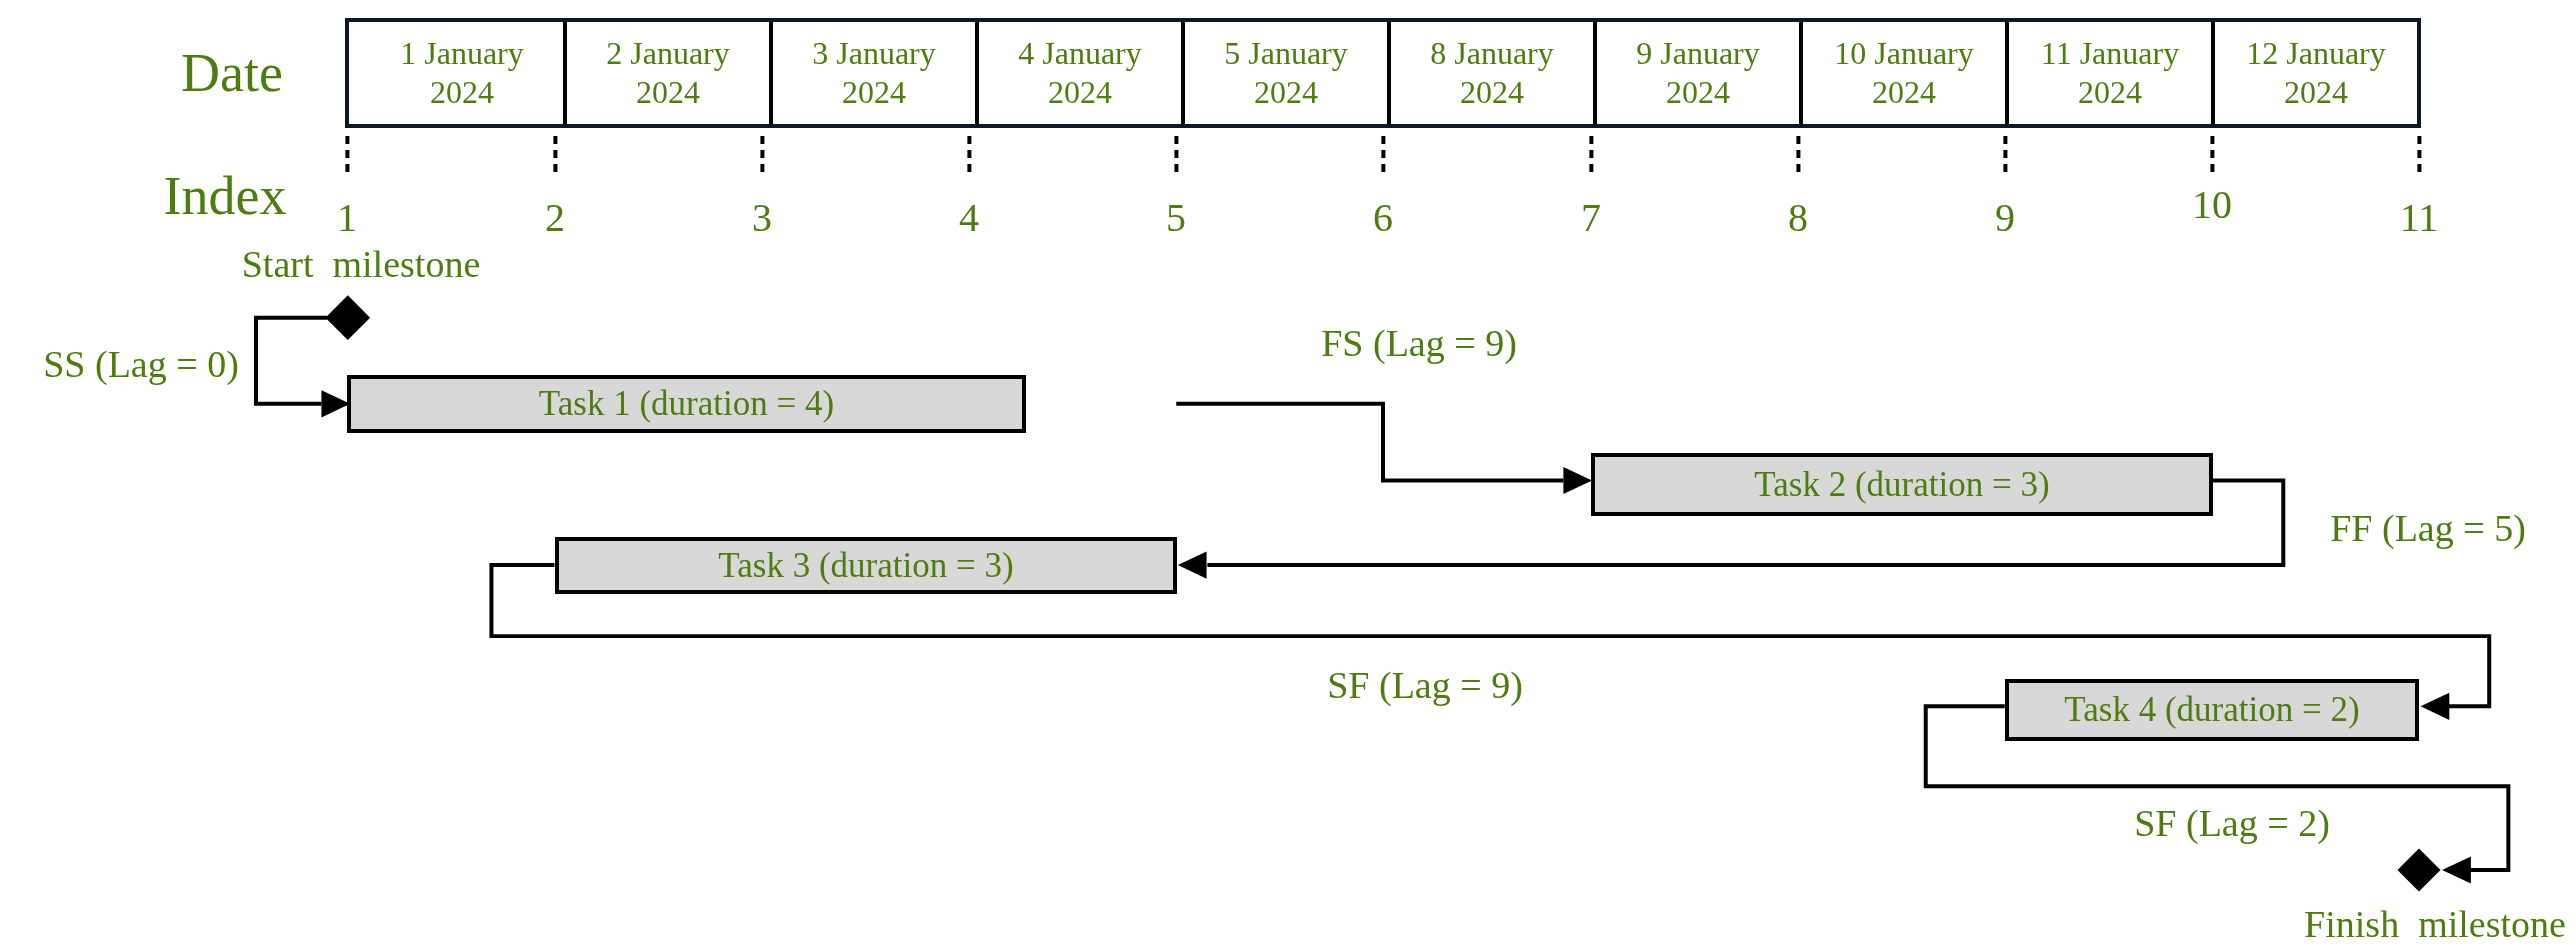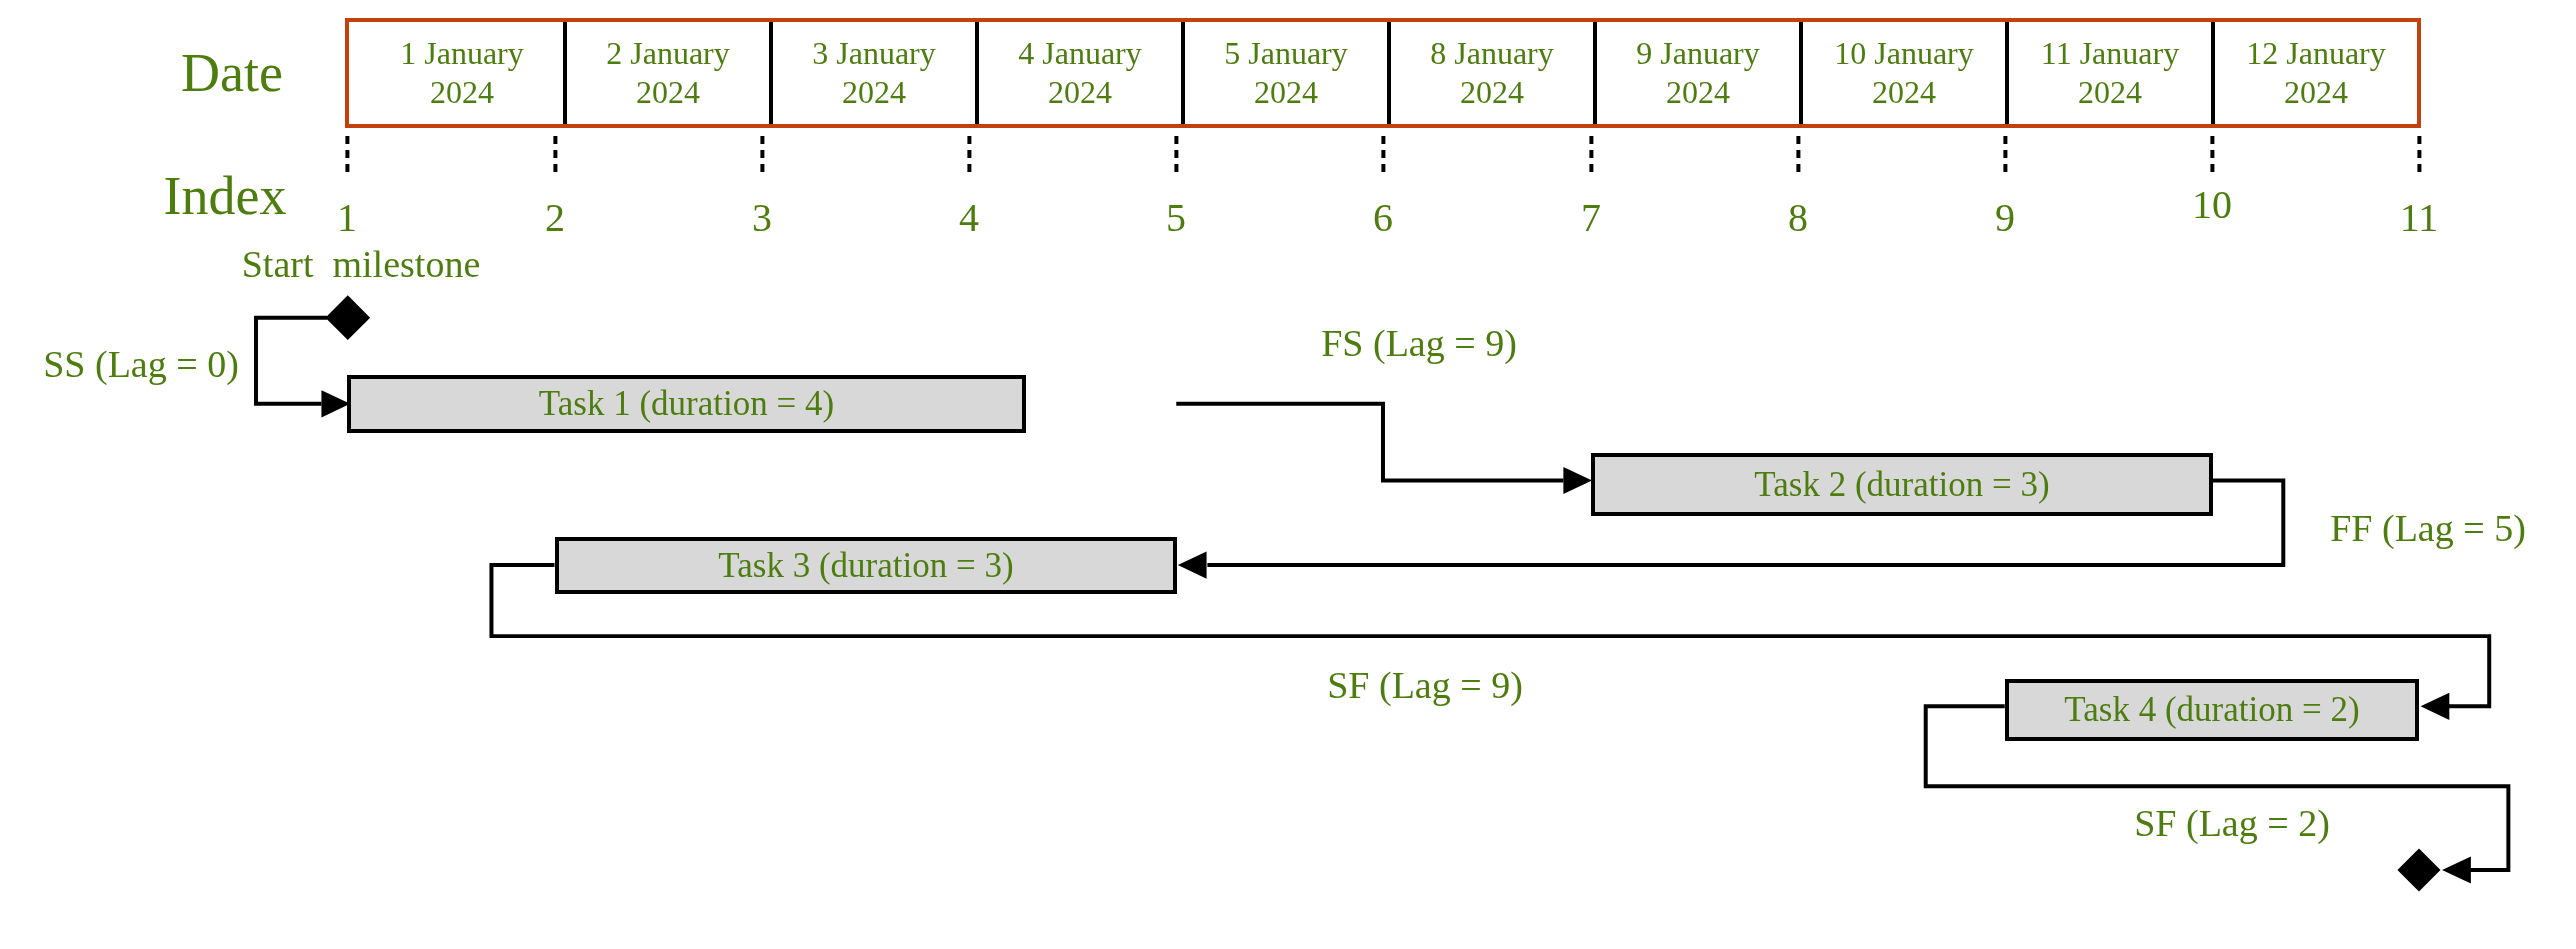--- a/index.html
+++ b/index.html
@@ -24,21 +24,21 @@
     position:absolute;
     width:72px;
     text-align:center;
     font-size:40px;
     transform:translateX(-50%);
   }
   .date-table{
     position:absolute;
     left:345px;top:17.6px;
     width:2076px;height:110px;
-    border:4px solid #c2410c;
+    border:4px solid #0f172a;
     box-sizing:border-box;
     display:flex;
     padding-left:12px;
   }
   .date-cell{
     flex:1 1 0;
     border-left:4px solid #000;
     box-sizing:border-box;
     display:flex;
     flex-direction:column;
@@ -176,20 +176,21 @@
 
     <polyline points="2511,885 2412,885 2412,985 3142,985 3142,1090 3090,1090" fill="none" stroke="#000" stroke-width="5"></polyline>
     <polygon points="3059,1090 3095,1073 3095,1107" fill="#000"></polygon>
 
     <polygon points="435,370 463,398 435,426 407,398" fill="#000"></polygon>
     <polygon points="3030,1063 3057,1090 3030,1117 3003,1090" fill="#000"></polygon>
   </svg>
 
   <div class="lbl-layer">
     <div class="center ms-label" style="left:349px;top:264px;">Start  milestone</div>
+    <div class="center ms-label" style="left:2423px;top:924px;">Finish  milestone</div>
     <div class="center rel-label" style="left:129px;top:364px;">SS (Lag = 0)</div>
     <div class="center rel-label" style="left:1407px;top:343px;">FS (Lag = 9)</div>
     <div class="center rel-label" style="left:2416px;top:528px;">FF (Lag = 5)</div>
     <div class="center rel-label" style="left:1413px;top:685px;">SF (Lag = 9)</div>
     <div class="center rel-label" style="left:2220px;top:823px;">SF (Lag = 2)</div>
   </div>
 </div>
 
 
 </body></html>

